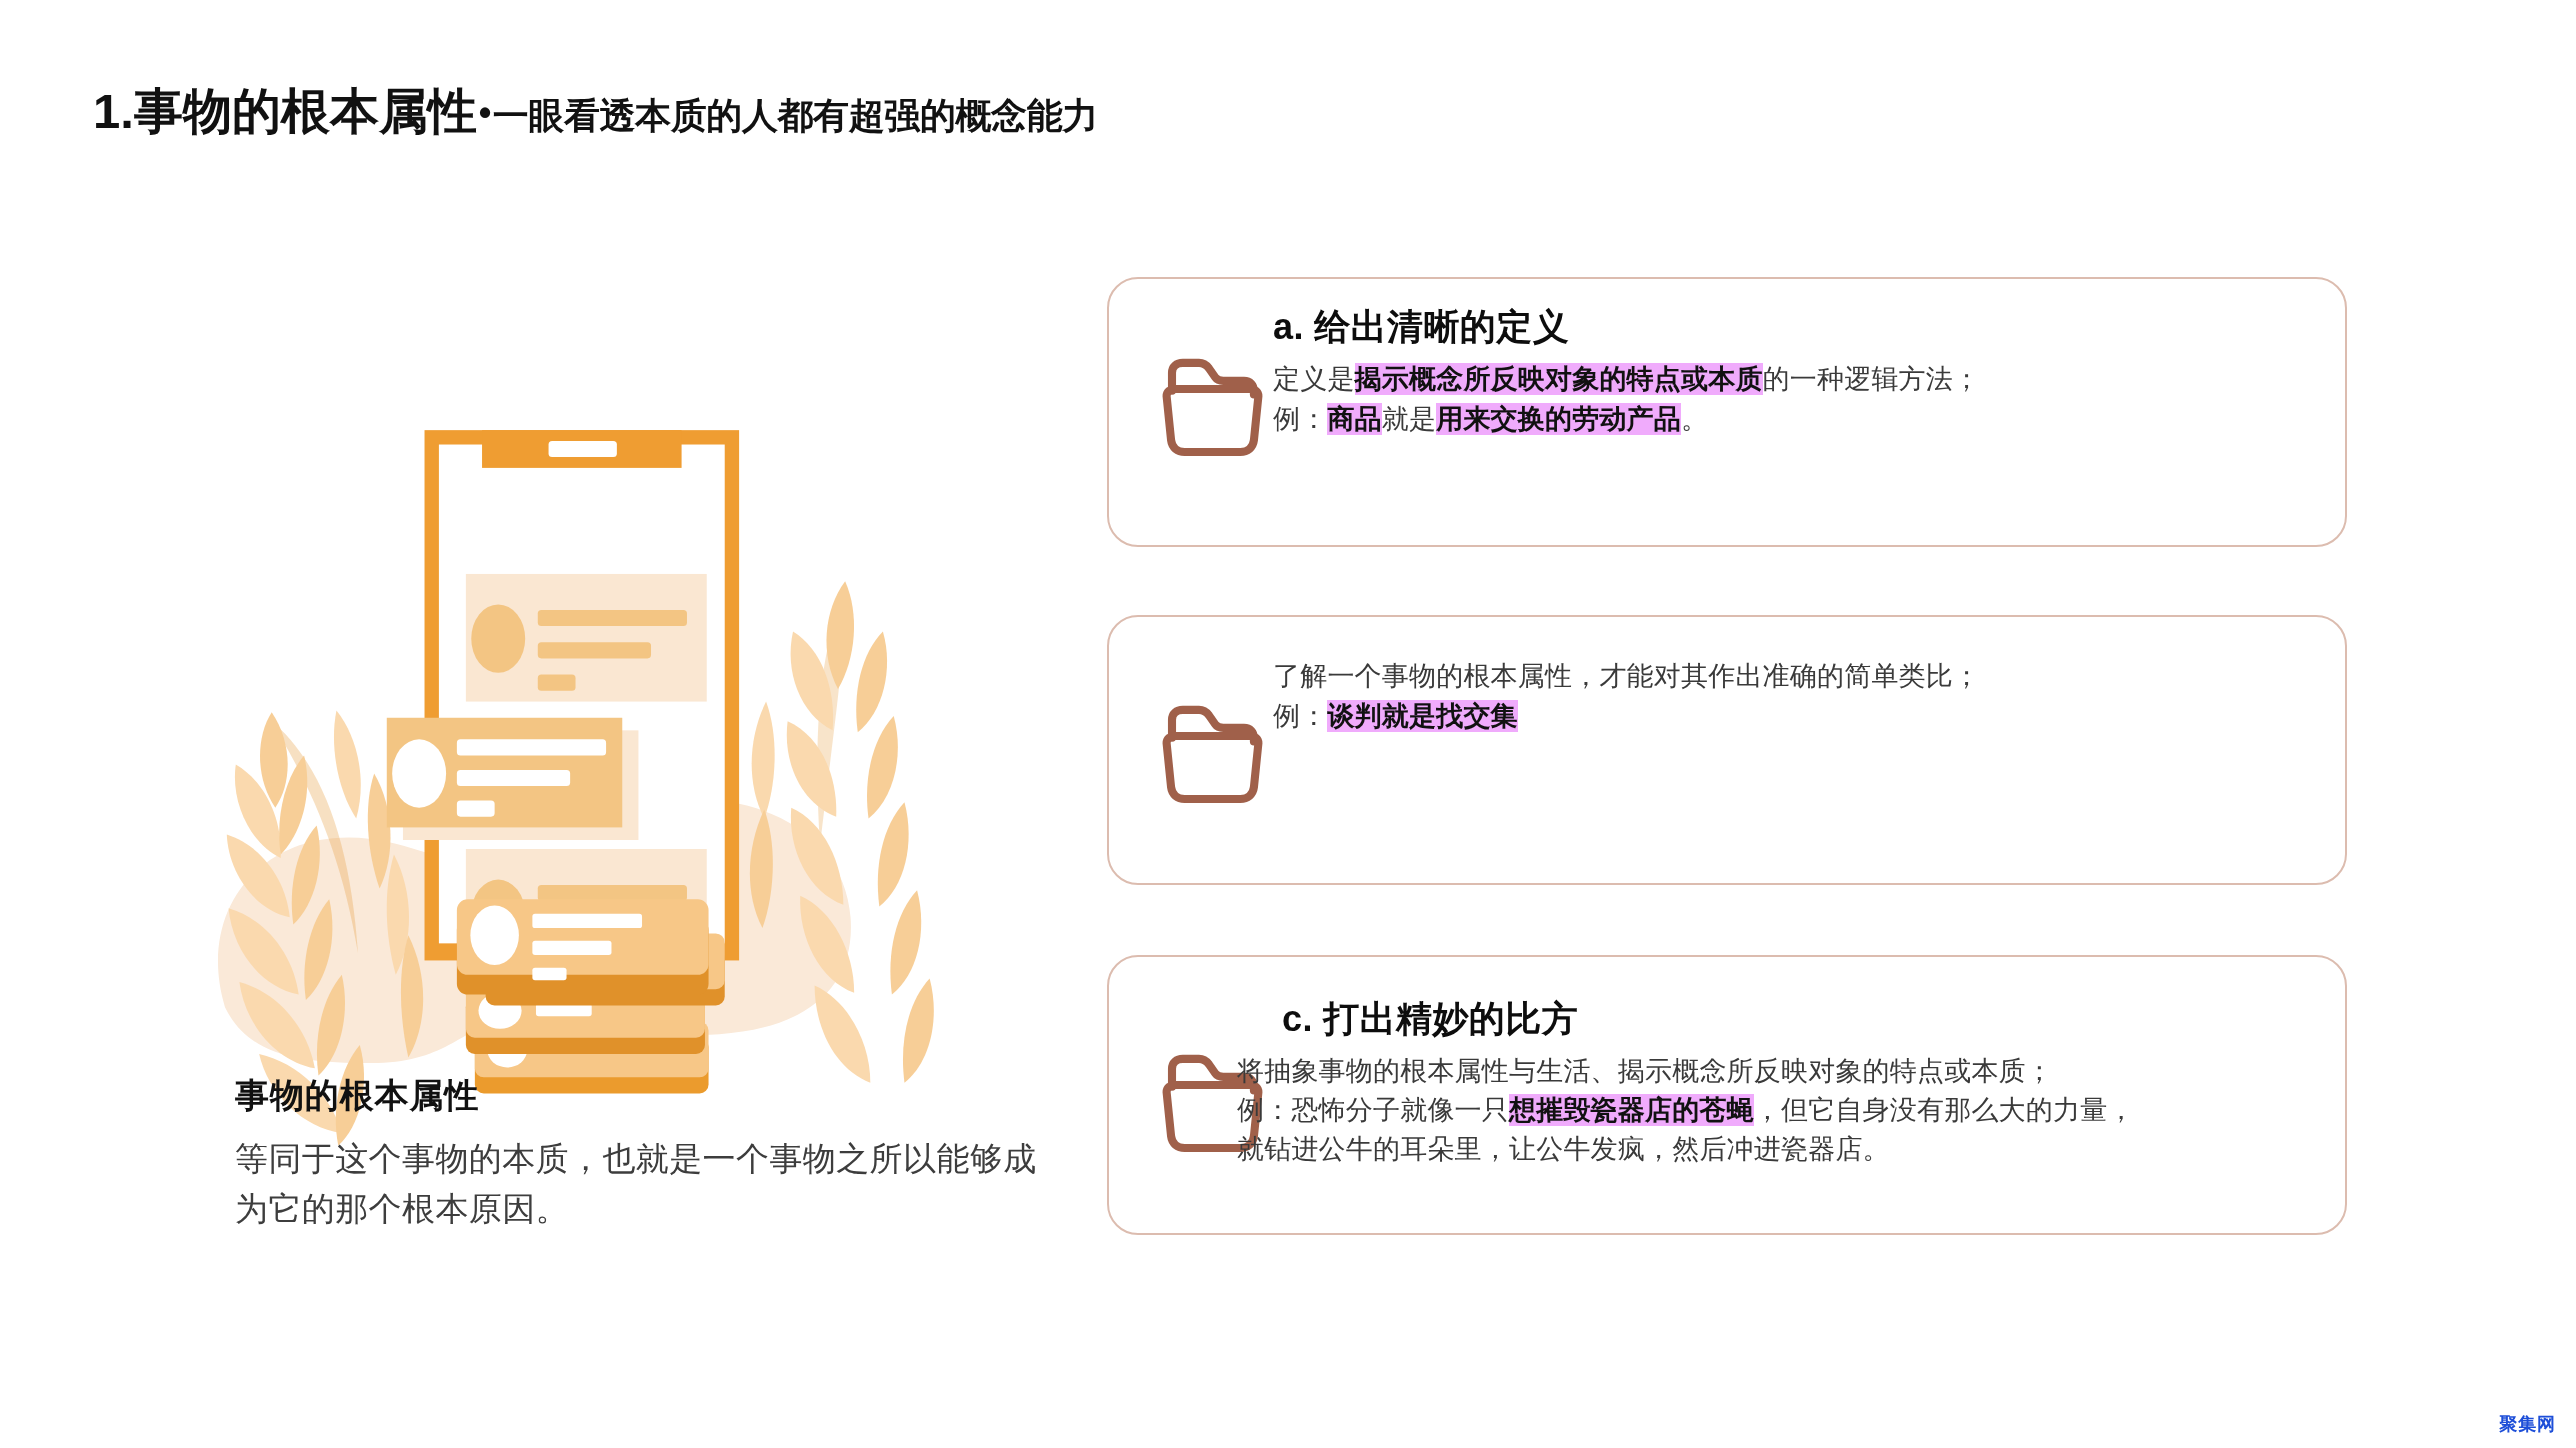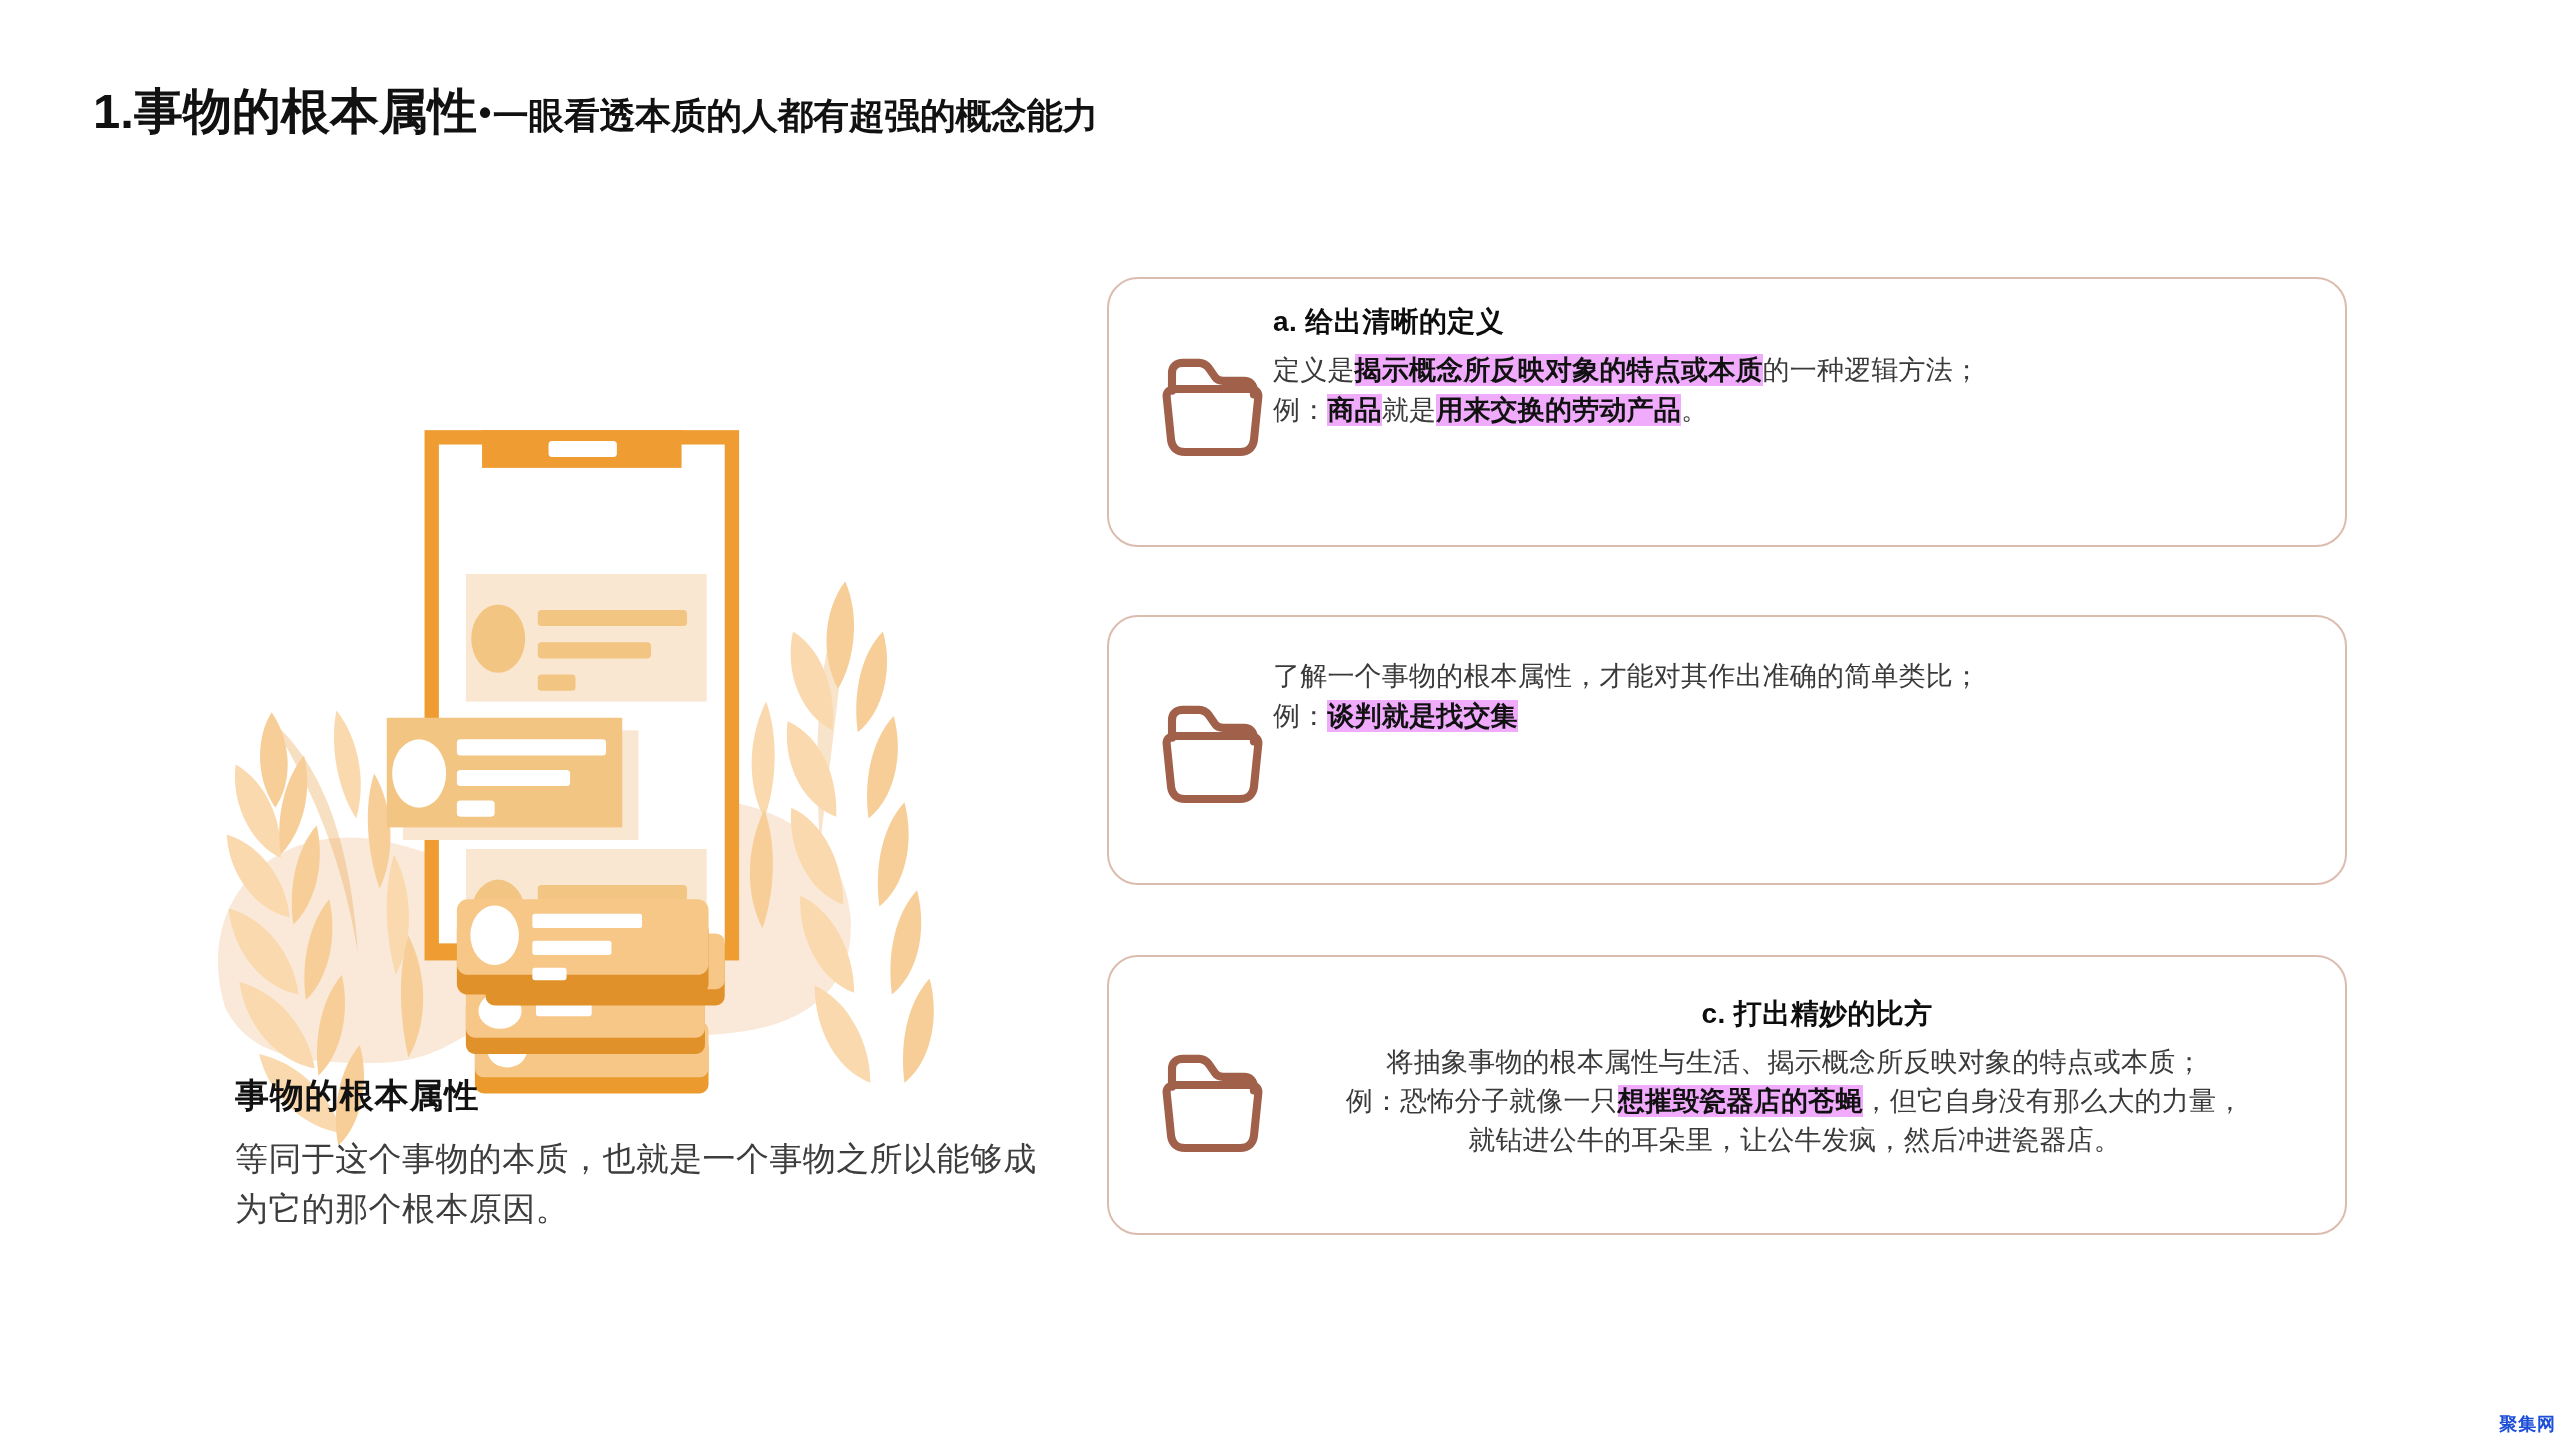--- a/index.html
+++ b/index.html
@@ -80,21 +80,21 @@
     position: absolute;
     left: 1107px;
     width: 1240px;
     box-sizing: border-box;
     border: 2.7px solid #dcbcaf;
     border-radius: 31px;
     background: #ffffff;
   }
   #card-a { top: 277px;  height: 270px; }
   #card-b { top: 615px;  height: 270px; }
-  #card-c { top: 955px; height: 280px; text-align: center; }
+  #card-c { top: 955px; height: 280px; }
 
   .card-icon {
     position: absolute;
     left: 45px;
     width: 117px;
     height: 108px;
   }
   #card-a .card-icon { top: 74px; }
   #card-b .card-icon { top: 83px; }
   #card-c .card-icon { top: 92px; }
@@ -102,21 +102,21 @@
   .card-body {
     position: absolute;
     left: 164px;
     right: -7.2px;
   }
   #card-a .card-body { top: 27px; }
   #card-b .card-body { top: 40px; }
   #card-c .card-body { top: 41px; }
 
   .card-title {
-    font-size: 28px;
+    font-size: 36px;
     font-weight: 800;
     color: #0d0d0d;
     letter-spacing: 0.4px;
     line-height: 1.15;
     margin: 0 0 12.6px 0;
     white-space: nowrap;
   }
   #card-c .card-title { margin-left: 9px; }
 
   .card-text {

